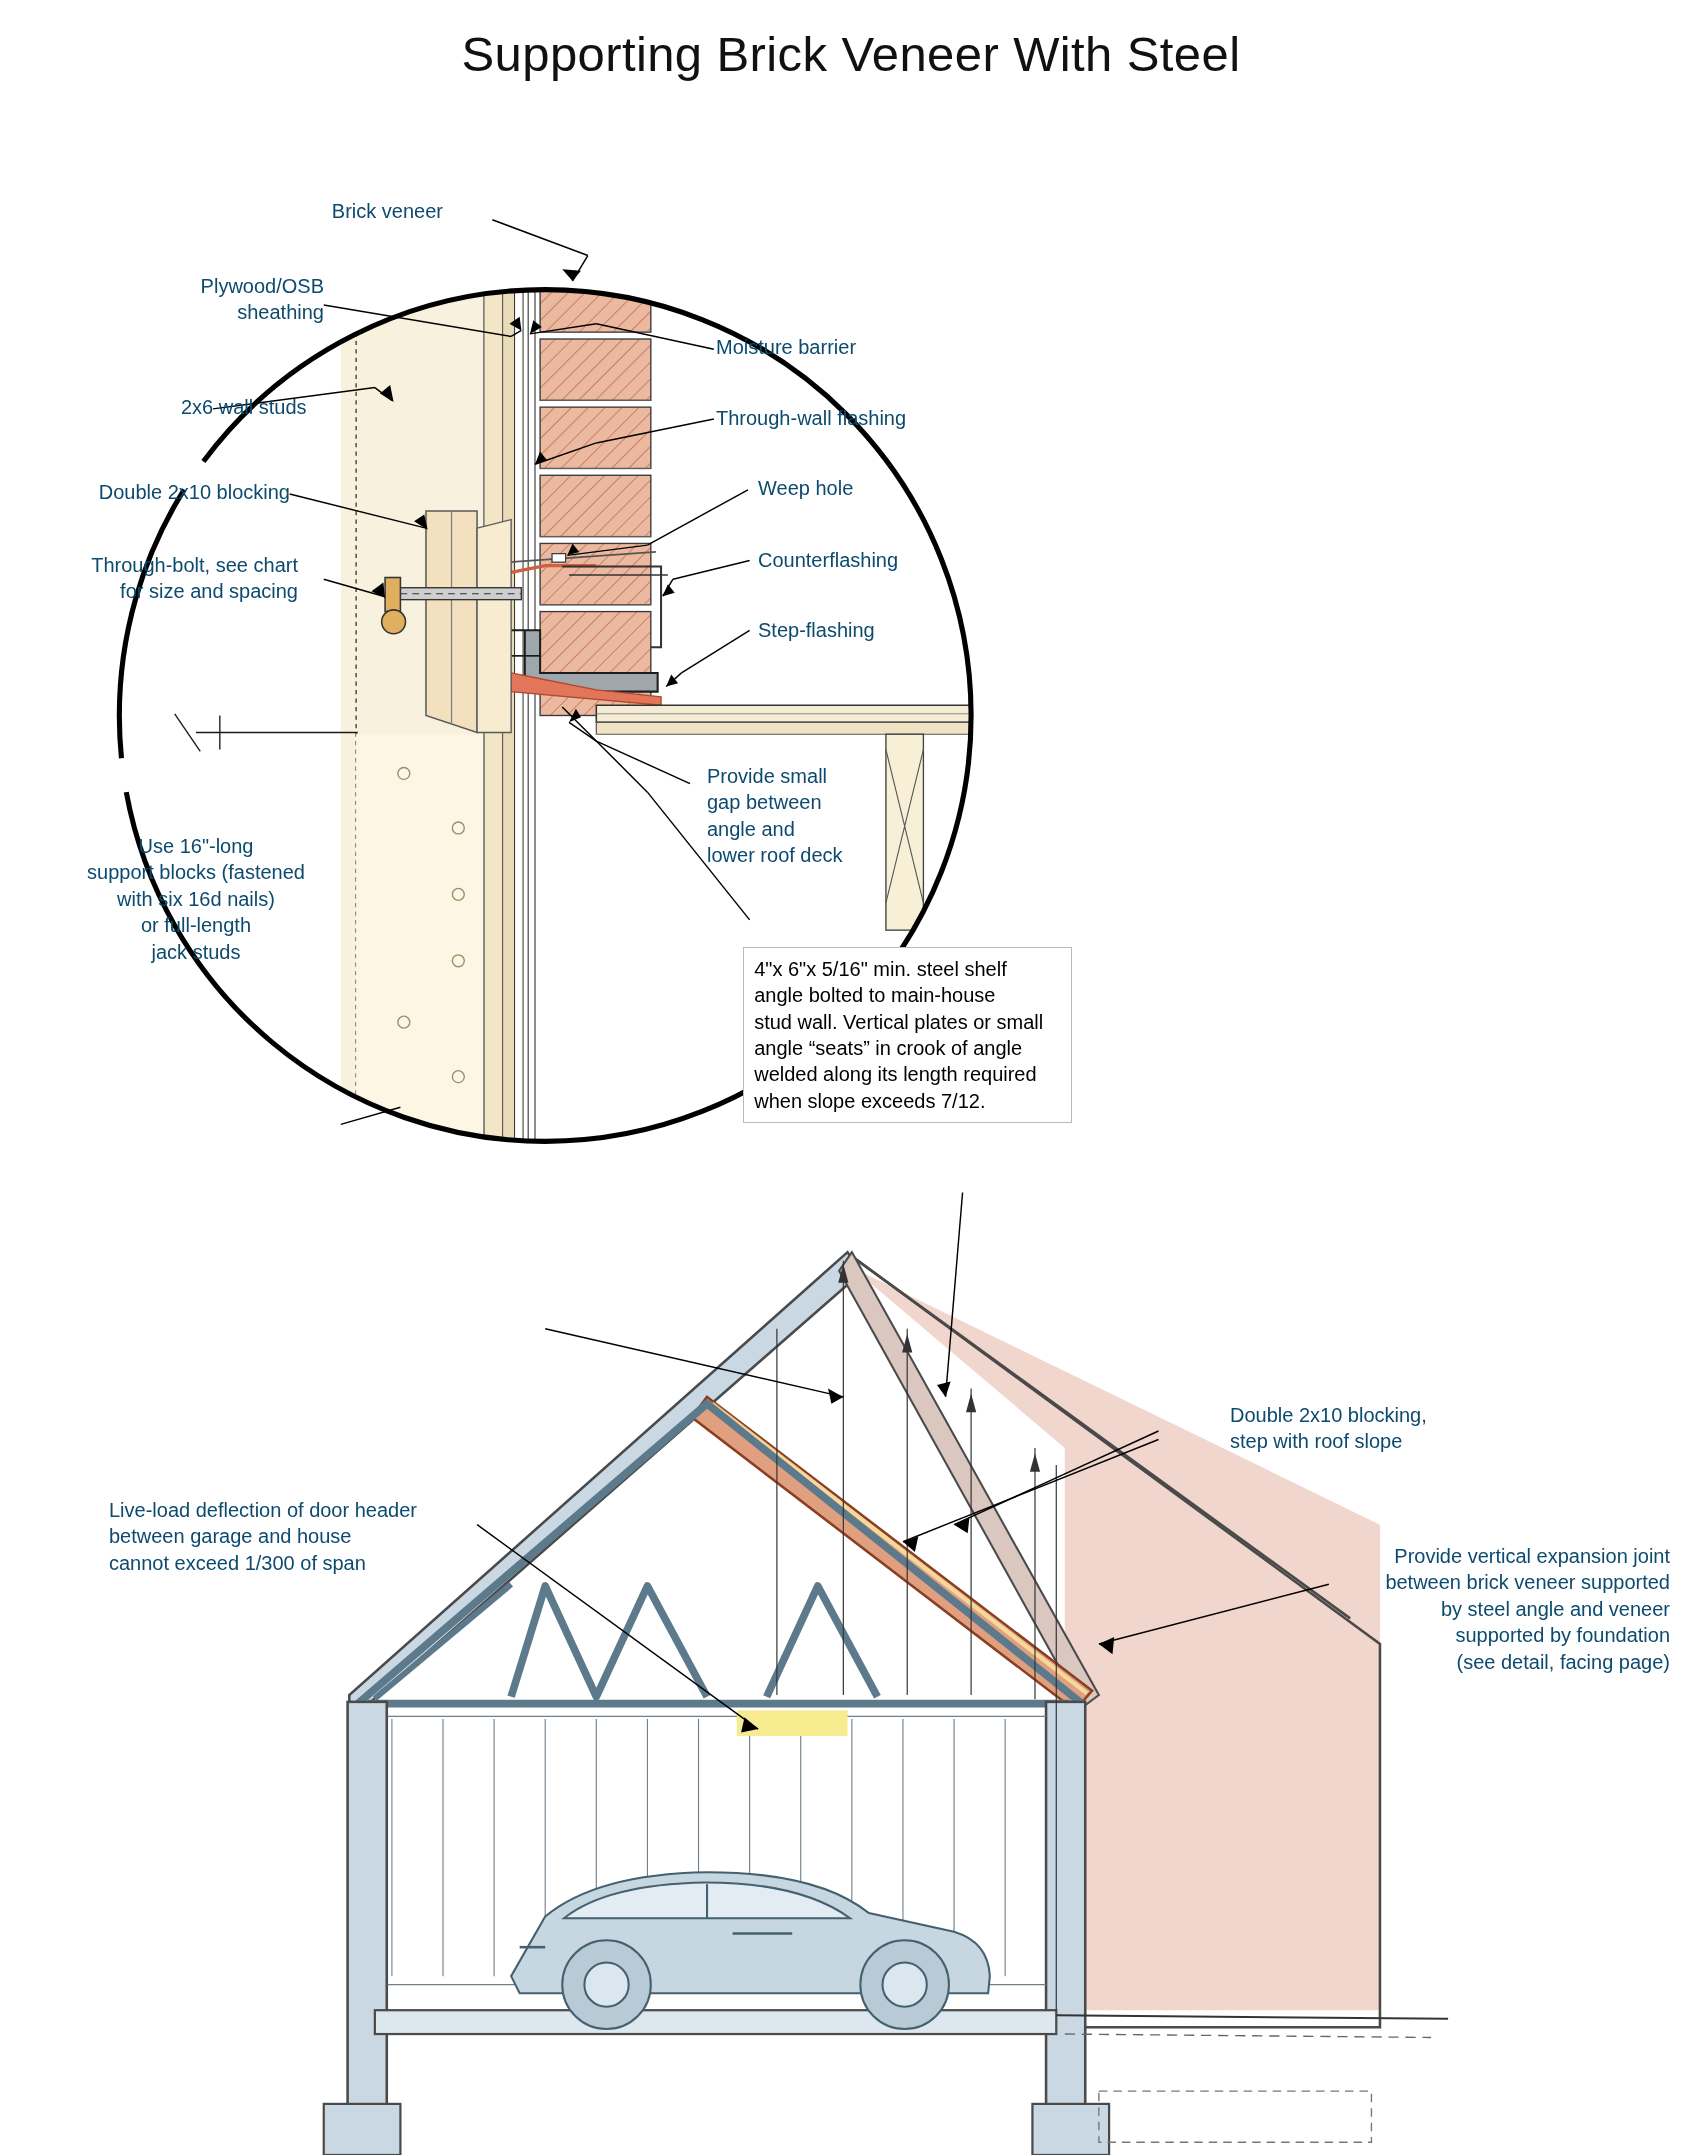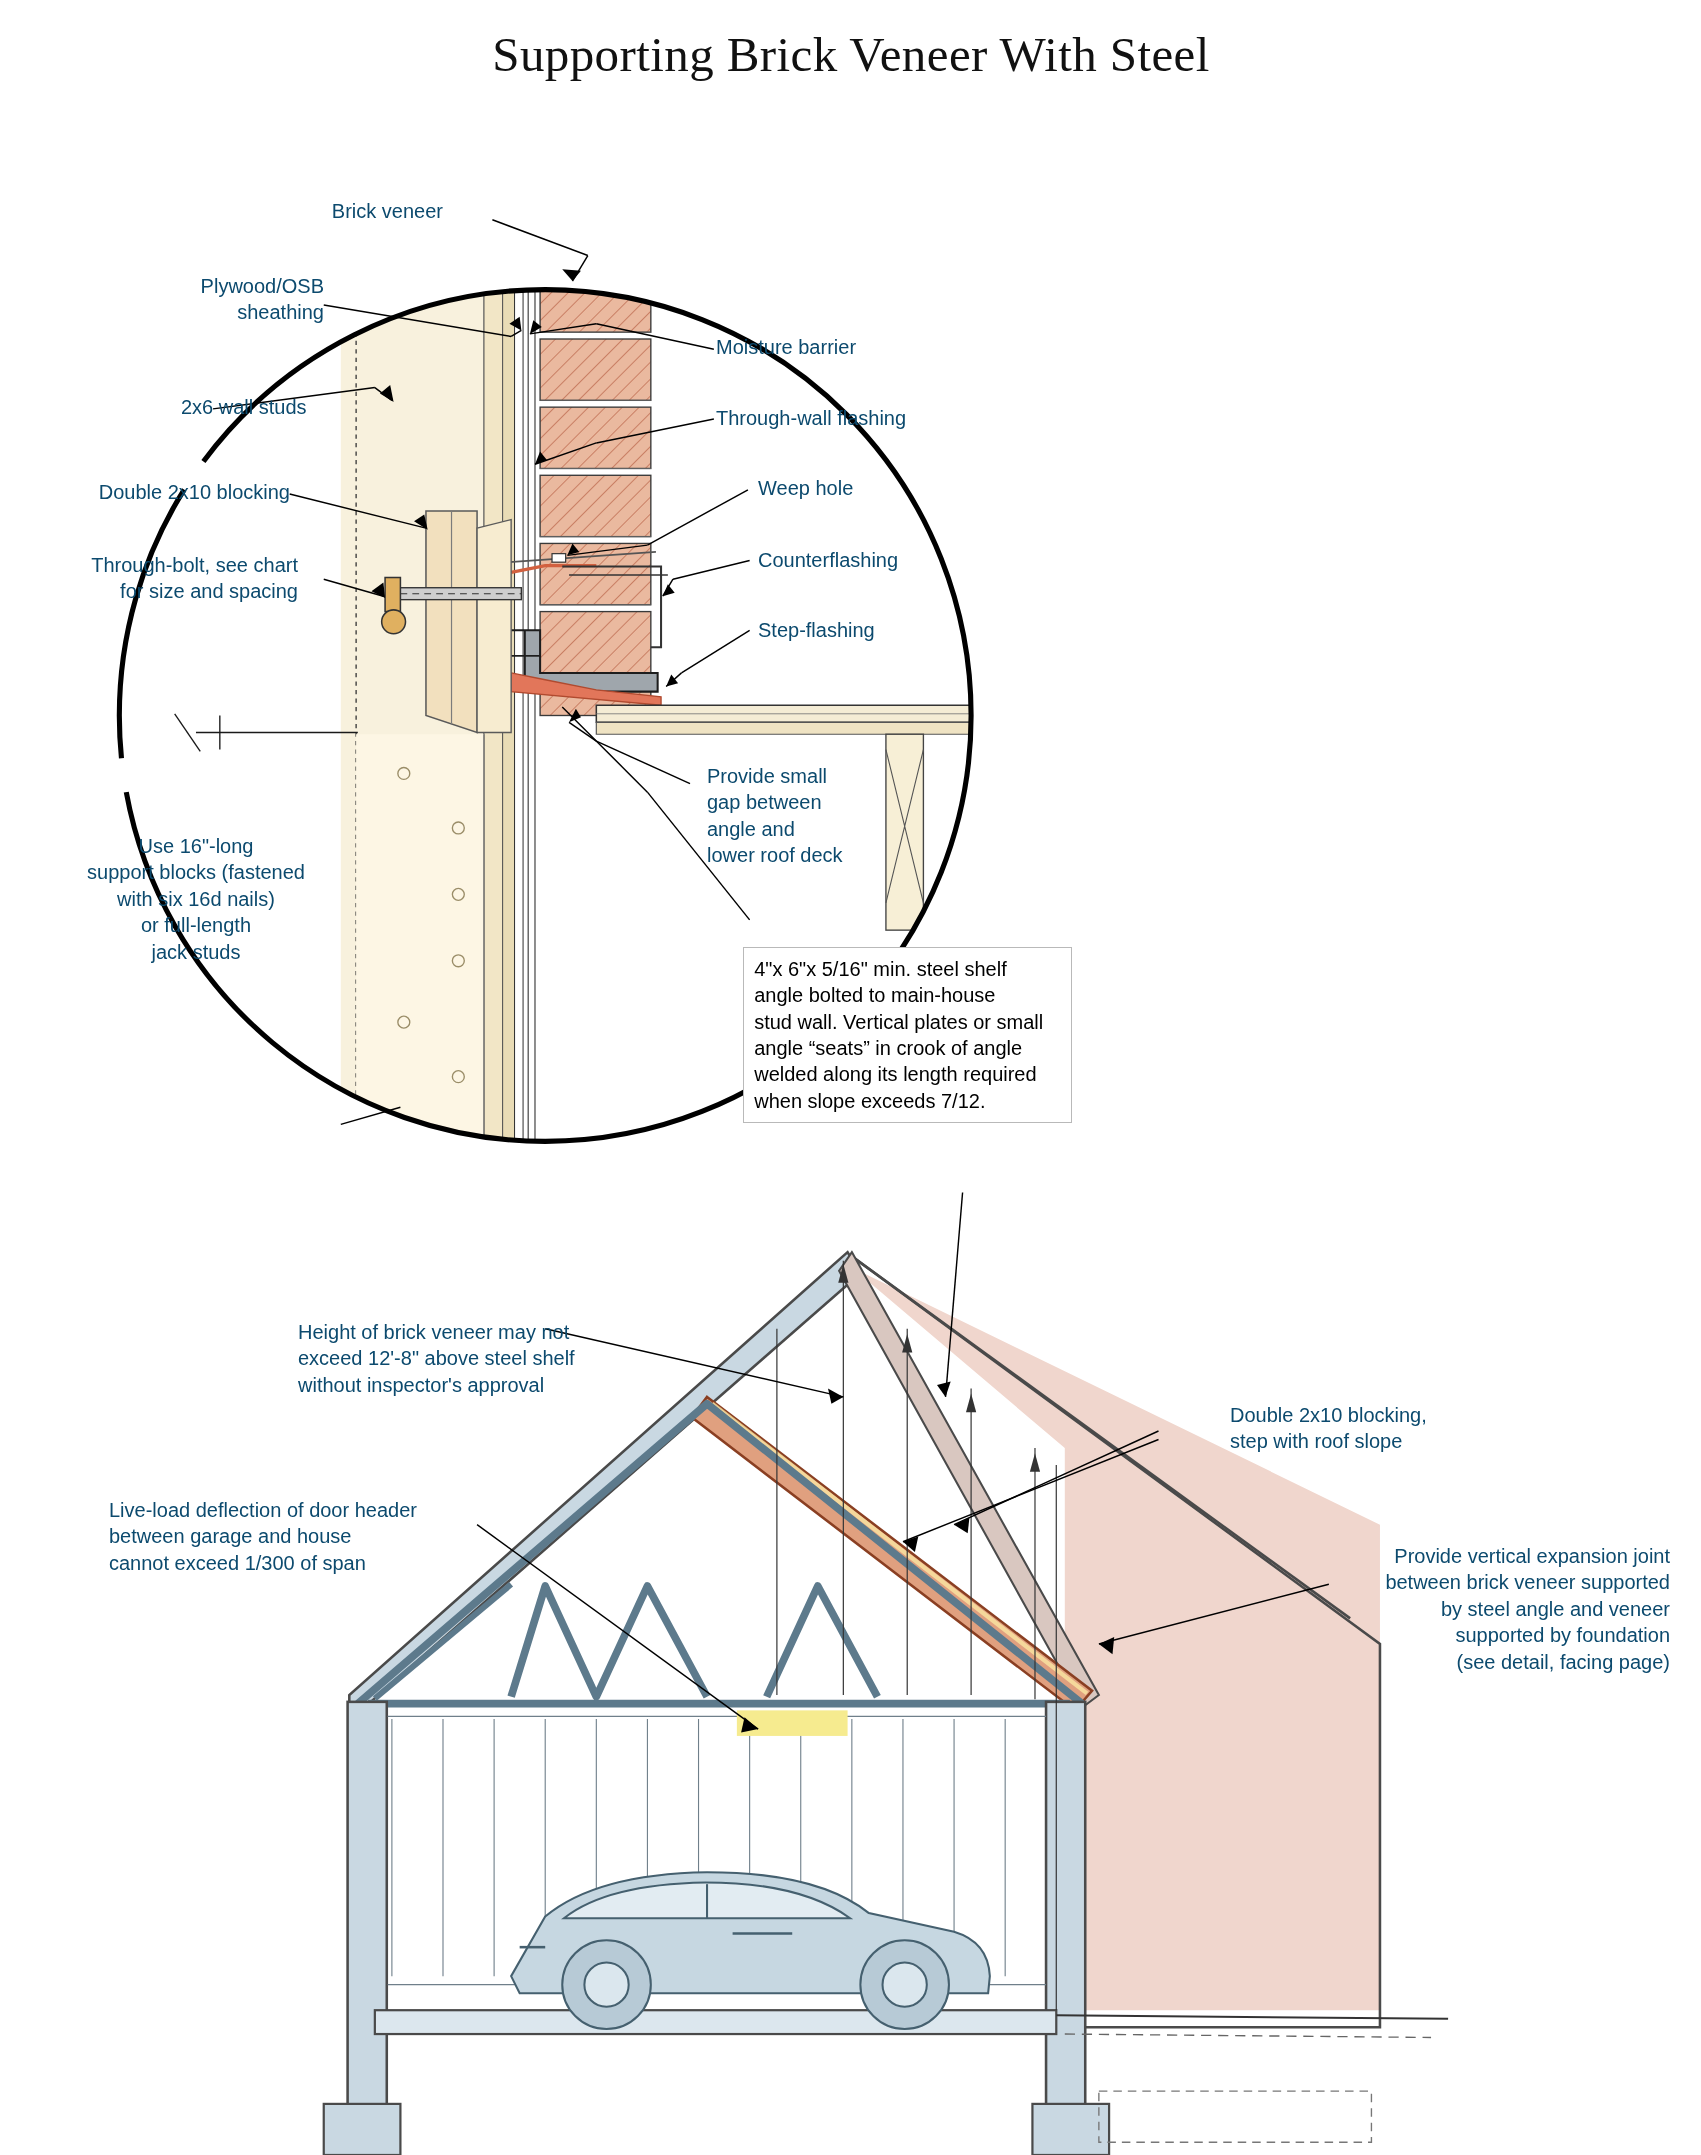--- a/index.html
+++ b/index.html
@@ -24,21 +24,20 @@
   .title {
     position: absolute;
     top: 25.6px;
     left: 0;
     width: 1702px;
     text-align: center;
     font-size: 49px;
     font-weight: 400;
     letter-spacing: 0.4px;
     color: #111;
-    font-family: Liberation Serif, serif;
   }
   .lbl {
     position: absolute;
     font-size: 20px;
     line-height: 26.4px;
     color: #0c4a6e;
     white-space: pre-line;
   }
   .lbl.right { text-align: right; }
   .lbl.center { text-align: center; }
@@ -340,23 +339,20 @@
 angle and
 lower roof deck</div>
 
   <div class="callout-box" style="left:743px; top:947px; width:307px;">4"x 6"x 5/16" min. steel shelf
 angle bolted to main-house
 stud wall.  Vertical plates or small
 angle “seats” in crook of angle
 welded along its length required
 when  slope exceeds 7/12.</div>
 
-  <div class="lbl" style="left:298px; top:1319px; width:358px;">Height of brick  veneer may  not
-exceed 12'-8" above  steel  shelf
-without  inspector's approval</div>
 
   <div class="lbl" style="left:109px; top:1497px; width:400px;">Live-load deflection of door header
 between garage and house
 cannot exceed 1/300 of span</div>
 
   <div class="lbl" style="left:1230px; top:1402px; width:281px;">Double  2x10 blocking,
 step with roof slope</div>
 
   <div class="lbl right" style="left:1261px; top:1543px; width:409px;">Provide vertical expansion joint
 between brick veneer supported

